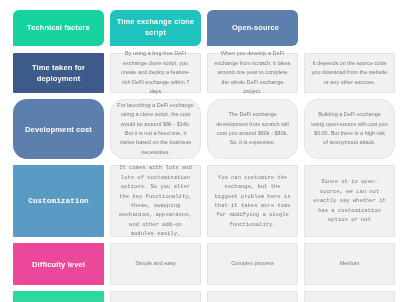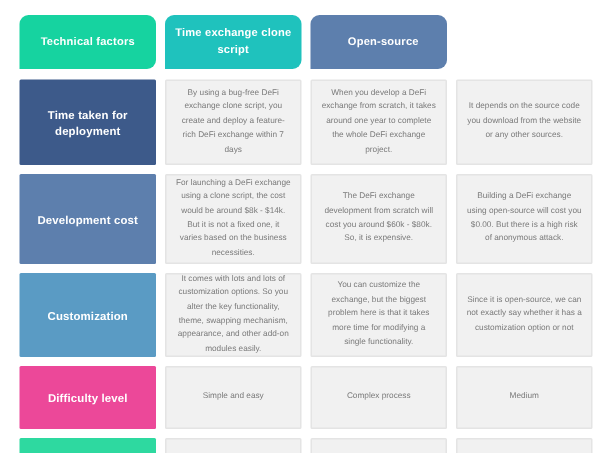--- a/index.html
+++ b/index.html
@@ -48,23 +48,23 @@
   }
   .body-cell{
     background:#f1f1f1;
     border:1px solid #e4e4e4;
     color:#7a7a7a;
     font-size:5.5px;
     line-height:1.72;
     padding:4px 6px;
     border-radius:1px;
   }
-  .r-tall{height:57px;}
-  .r-cost{height:60px;}
-  .r-cust{height:56px;}
+  .r-tall{height:40px;}
+  .r-cost{height:60px;border-radius:14px;}
+  .r-cust{height:72px;font-family:Liberation Mono, monospace;}
   .r-diff{height:42px;}
   .r-clip{height:20px;}
 </style>
 </head>
 <body>
 
 <div id="table">
 
   <div class="row head-row">
     <div class="cell c0 head" style="background: rgb(22, 211, 160);">Technical factors</div>

